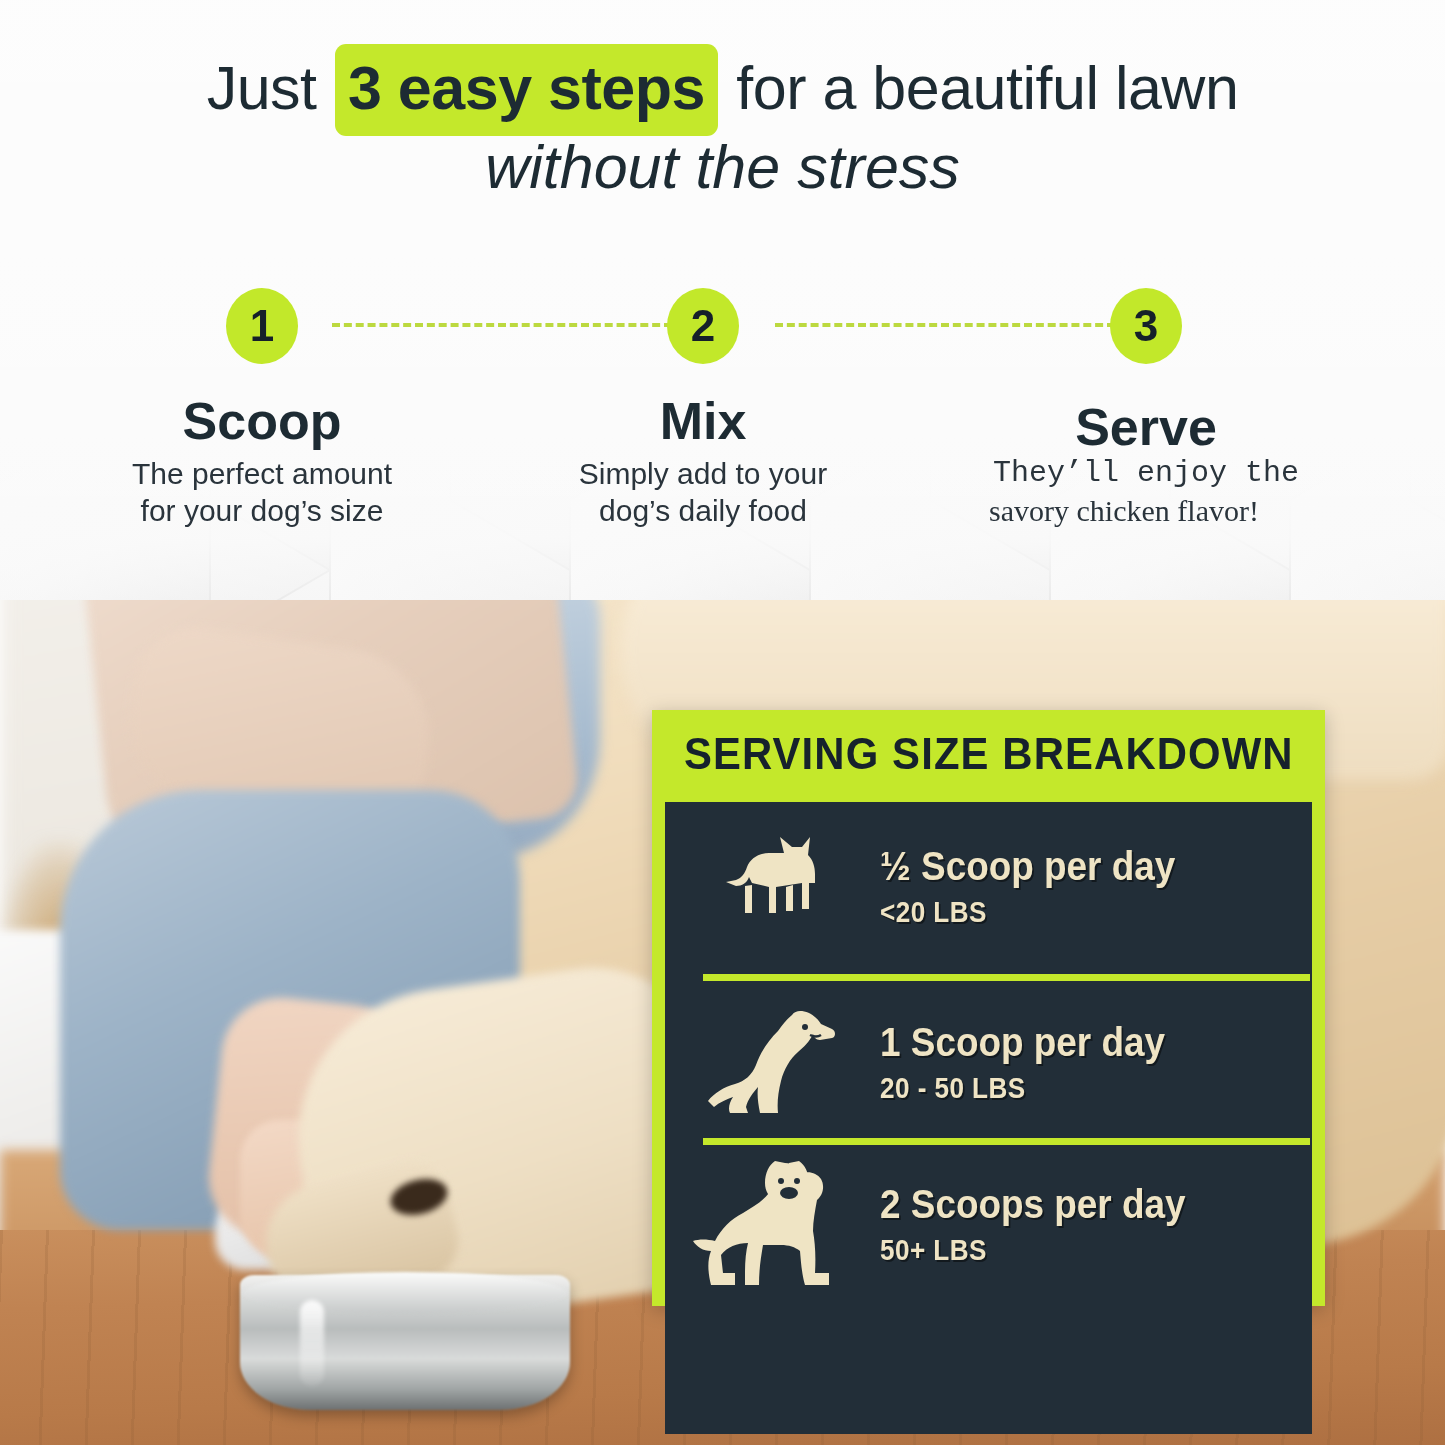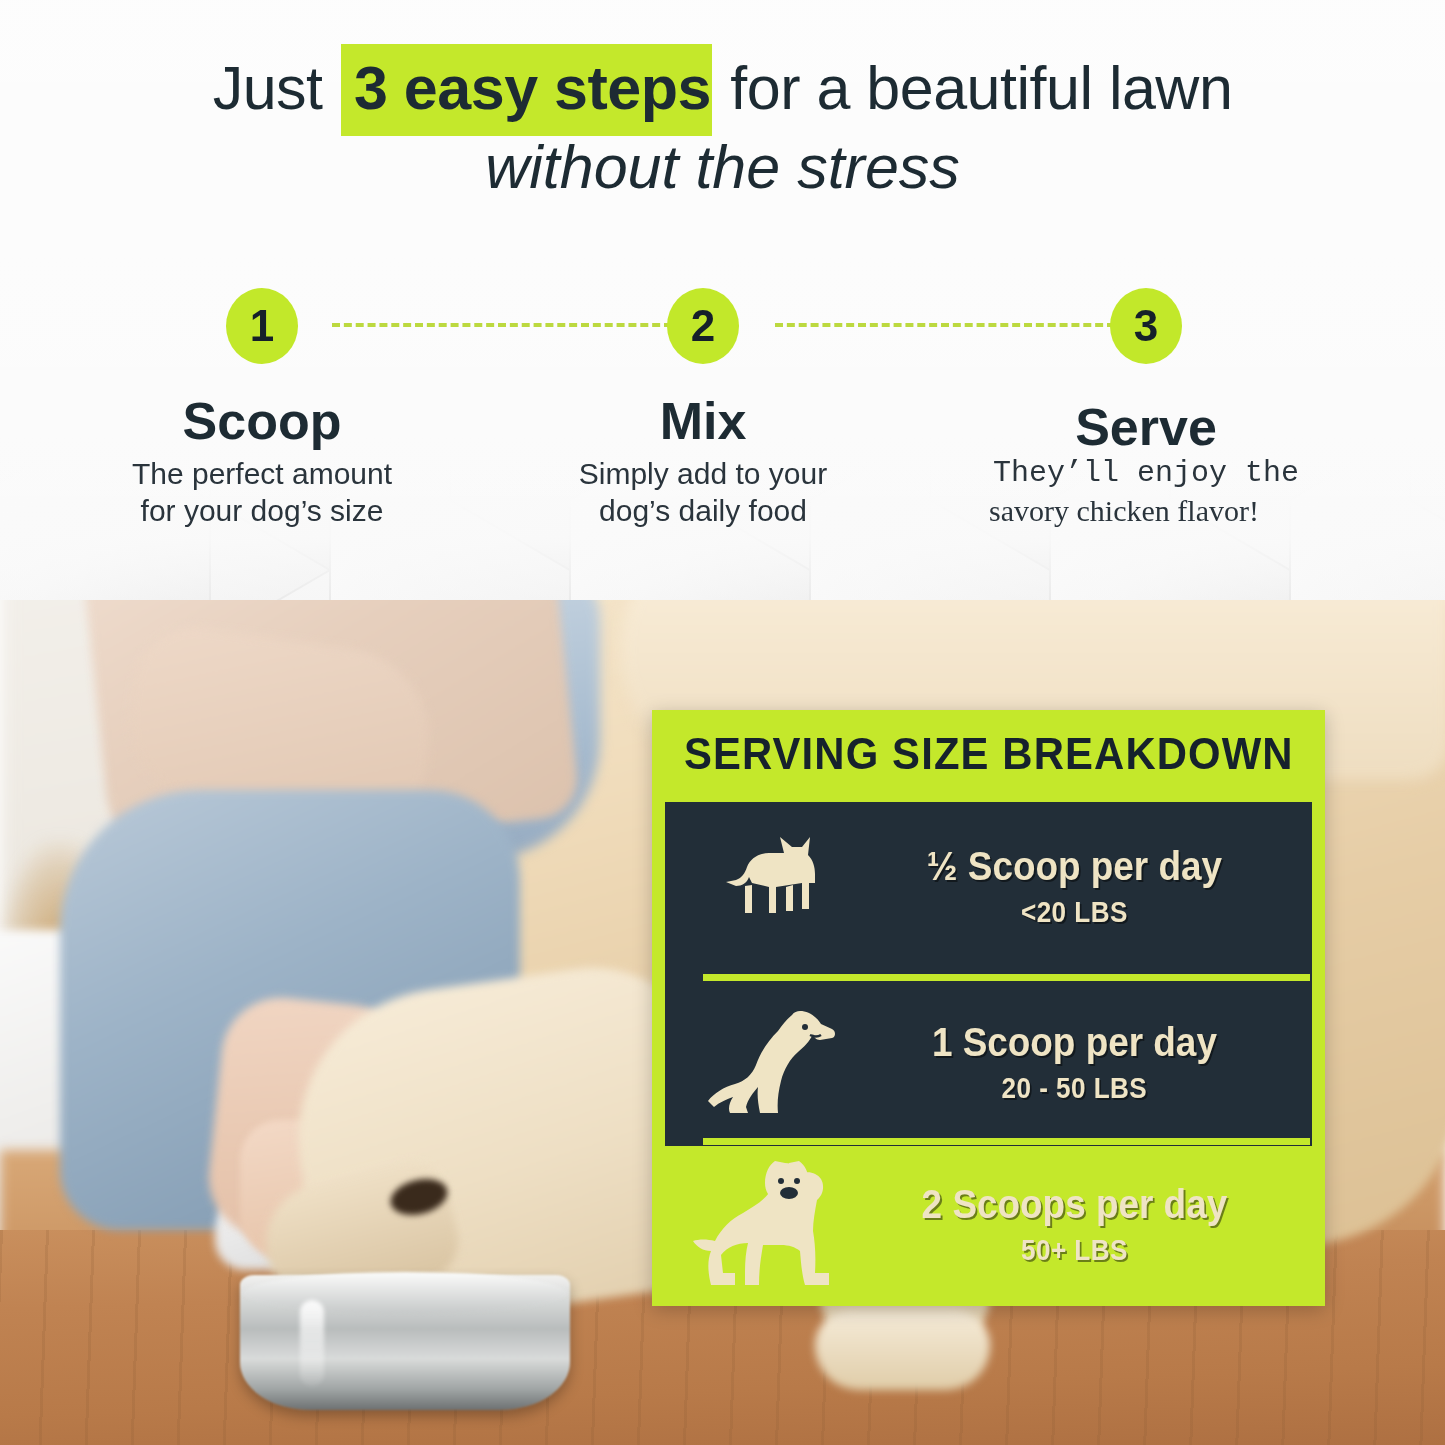--- a/index.html
+++ b/index.html
@@ -170,23 +170,24 @@
   .headline{
     position:absolute;left:0;top:58px;width:1445px;text-align:center;
     line-height:1.0;
   }
   .hl-line{font-size:61px;font-weight:700;color:#1d2b33;white-space:nowrap;letter-spacing:-.5px;}
   .hl-line2{font-size:61px;font-weight:500;color:#1d2b33;margin-top:18px;font-style:italic;}
   .hl-plain-pre{font-weight:500;}
   .hl-hi{
     background:#c4e82b;
     font-weight:800;
-    padding:10px 1px 14px 13px;
+    padding:10px 13px 14px 13px;
     margin:0 2px;
     color:#1d2b33;
+    border-radius:11px;
   }
   .hl-plain-post{font-weight:500;}
 
   
   .steps{position:absolute;left:0;top:288px;width:1445px;height:240px;}
   .circle{
     position:absolute;width:72px;height:76px;border-radius:50%;
     background:#c2e82a;display:flex;align-items:center;justify-content:center;
     color:#15202a;font-weight:800;font-size:44px;
   }
@@ -210,23 +211,22 @@
   }
   .panelhead{
     height:88px;display:flex;align-items:center;justify-content:center;
   }
   .panelhead span{
     font-size:45px;font-weight:800;color:#16222c;letter-spacing:1.2px;
     font-family:"Liberation Sans Narrow","Liberation Sans",sans-serif;
     transform:scaleX(.93);
   }
   .paneldark{
-    position:absolute;left:13px;top:92px;width:647px;height:344px;
+    position:absolute;left:13px;top:92px;width:647px;height:632px;
     background:#222e38;
-    text-align:center;
   }
   .row{
     position:absolute;left:0;width:647px;display:flex;align-items:center;
   }
   .row .icon{width:215px;display:flex;align-items:center;justify-content:center;}
   .row .txt{flex:1;}
   .bigtxt{
     font-size:41px;font-weight:800;color:#efe4c4;line-height:1.06;
     font-family:"Liberation Sans Narrow","Liberation Sans",sans-serif;
     transform:scaleX(.9);transform-origin:left center;

